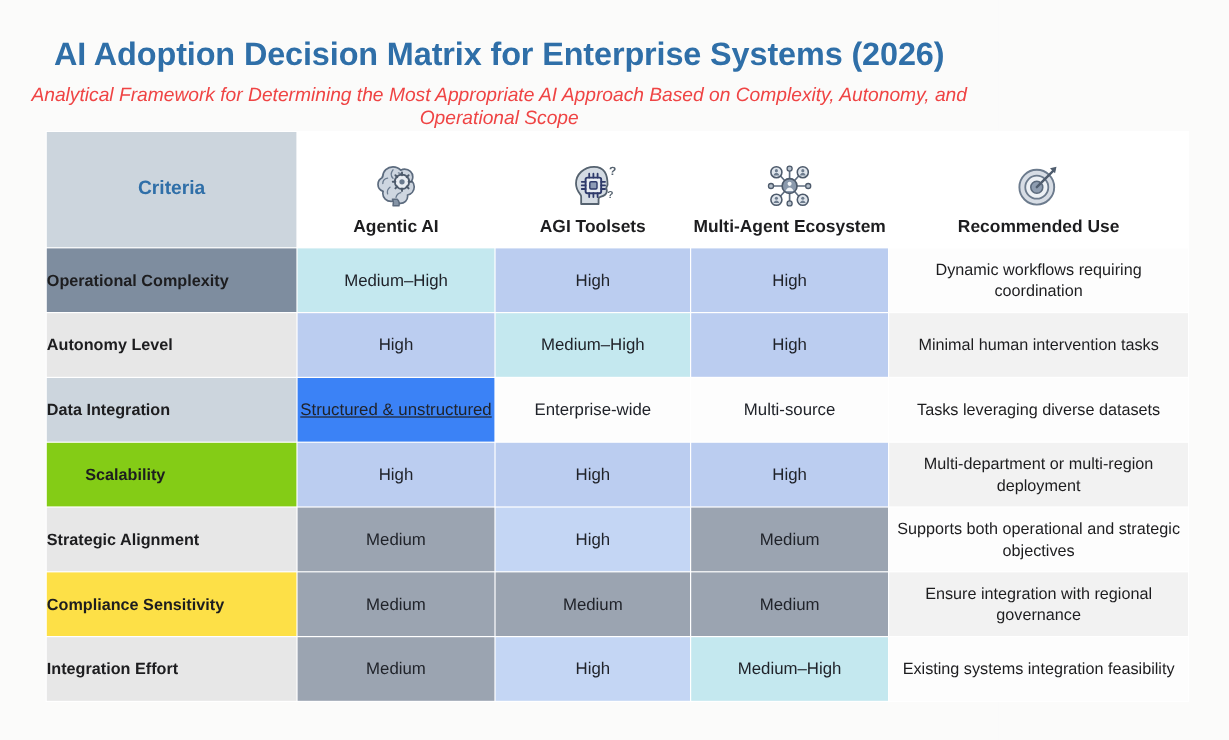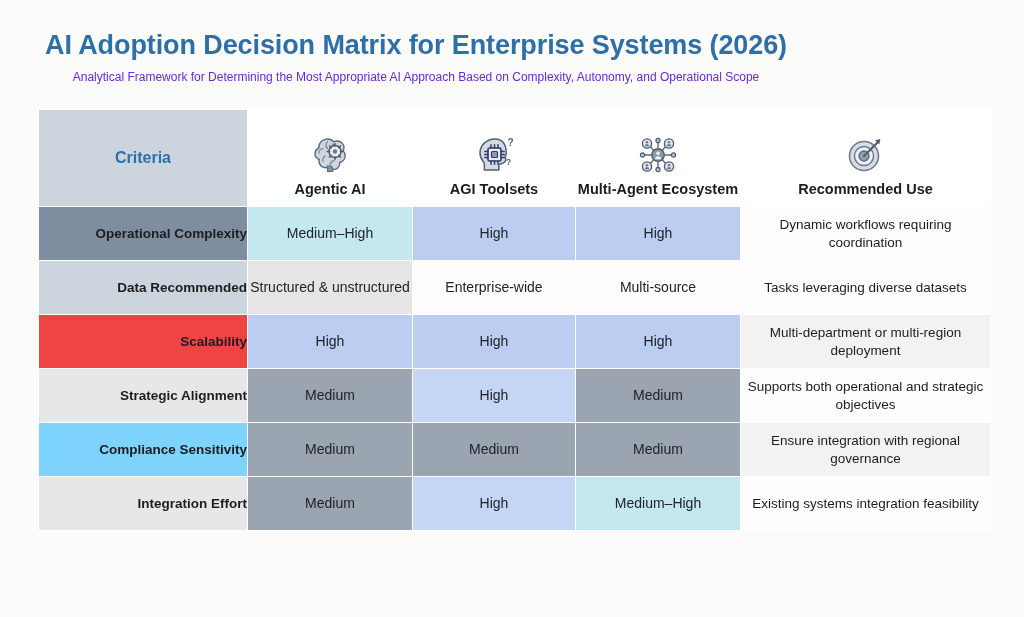--- a/index.html
+++ b/index.html
@@ -32,25 +32,26 @@
   }
   .main-title {
     font-size: 27px;
     font-weight: 600;
     color: #2f6fa8;
     letter-spacing: -0.1px;
     line-height: 1.15;
     margin: 0;
   }
   .subtitle {
-    font-size: 12px;
+    font-size: 16px;
     font-weight: 400;
-    color: #6d28d9;
+    color: #ef4444;
     margin: 9px 0 0 0;
     line-height: 1.2;
+    font-style: italic;
   }
 
   
   .matrix-wrap {
     position: absolute;
     left: 38px;
     top: 109px;
     width: 948px;
   }
   table.matrix {
@@ -113,21 +114,21 @@
     text-align: center;
   }
 
   
   td.rowhead {
     font-size: 13.5px;
     font-weight: 700;
     color: #1d1d1f;
     padding: 0 0 0 13px;
     height: 53px;
-    text-align: right;
+    text-align: left;
   }
   td.val {
     text-align: center;
     font-size: 14px;
     font-weight: 400;
     color: #20232a;
     height: 53px;
     line-height: 1.22;
     padding: 0 6px;
   }
@@ -260,42 +261,49 @@
       </thead>
       <tbody>
           <tr>
             <td class="rowhead" style="background: rgb(126, 141, 159);">Operational Complexity</td>
             <td class="val" style="background: rgb(196, 232, 239);">Medium–High</td>
             <td class="val" style="background: rgb(187, 205, 240);">High</td>
             <td class="val" style="background: rgb(187, 205, 240);">High</td>
             <td class="rec" style="background: rgb(253, 253, 253);">Dynamic workflows requiring coordination</td>
           </tr>
           <tr>
-            <td class="rowhead" style="background: rgb(204, 213, 221);">Data Recommended</td>
-            <td class="val" style="background: #e5e5e5;">Structured &amp; unstructured</td>
+            <td class="rowhead" style="background: rgb(231, 231, 231);">Autonomy Level</td>
+            <td class="val" style="background: rgb(187, 205, 240);">High</td>
+            <td class="val" style="background: rgb(196, 232, 239);">Medium–High</td>
+            <td class="val" style="background: rgb(187, 205, 240);">High</td>
+            <td class="rec" style="background: rgb(242, 242, 242);">Minimal human intervention tasks</td>
+          </tr>
+          <tr>
+            <td class="rowhead" style="background: rgb(204, 213, 221);">Data Integration</td>
+            <td class="val" style="background: #3b82f6; text-decoration: underline;">Structured &amp; unstructured</td>
             <td class="val" style="background: rgb(253, 253, 253);">Enterprise-wide</td>
             <td class="val" style="background: rgb(253, 253, 253);">Multi-source</td>
             <td class="rec" style="background: rgb(253, 253, 253);">Tasks leveraging diverse datasets</td>
           </tr>
           <tr>
-            <td class="rowhead" style="background: #ef4444;">Scalability</td>
+            <td class="rowhead" style="background: #84cc16; padding-left: 32px;">Scalability</td>
             <td class="val" style="background: rgb(187, 205, 240);">High</td>
             <td class="val" style="background: rgb(187, 205, 240);">High</td>
             <td class="val" style="background: rgb(187, 205, 240);">High</td>
             <td class="rec" style="background: rgb(242, 242, 242);">Multi-department or multi-region deployment</td>
           </tr>
           <tr>
             <td class="rowhead" style="background: rgb(231, 231, 231);">Strategic Alignment</td>
             <td class="val" style="background: rgb(155, 164, 177);">Medium</td>
             <td class="val" style="background: rgb(196, 214, 244);">High</td>
             <td class="val" style="background: rgb(155, 164, 177);">Medium</td>
             <td class="rec" style="background: rgb(253, 253, 253);">Supports both operational and strategic objectives</td>
           </tr>
           <tr>
-            <td class="rowhead" style="background: #7dd3fc;">Compliance Sensitivity</td>
+            <td class="rowhead" style="background: #fde047;">Compliance Sensitivity</td>
             <td class="val" style="background: rgb(155, 164, 177);">Medium</td>
             <td class="val" style="background: rgb(155, 164, 177);">Medium</td>
             <td class="val" style="background: rgb(155, 164, 177);">Medium</td>
             <td class="rec" style="background: rgb(242, 242, 242);">Ensure integration with regional governance</td>
           </tr>
           <tr>
             <td class="rowhead" style="background: rgb(231, 231, 231);">Integration Effort</td>
             <td class="val" style="background: rgb(155, 164, 177);">Medium</td>
             <td class="val" style="background: rgb(196, 214, 244);">High</td>
             <td class="val" style="background: rgb(196, 232, 239);">Medium–High</td>

